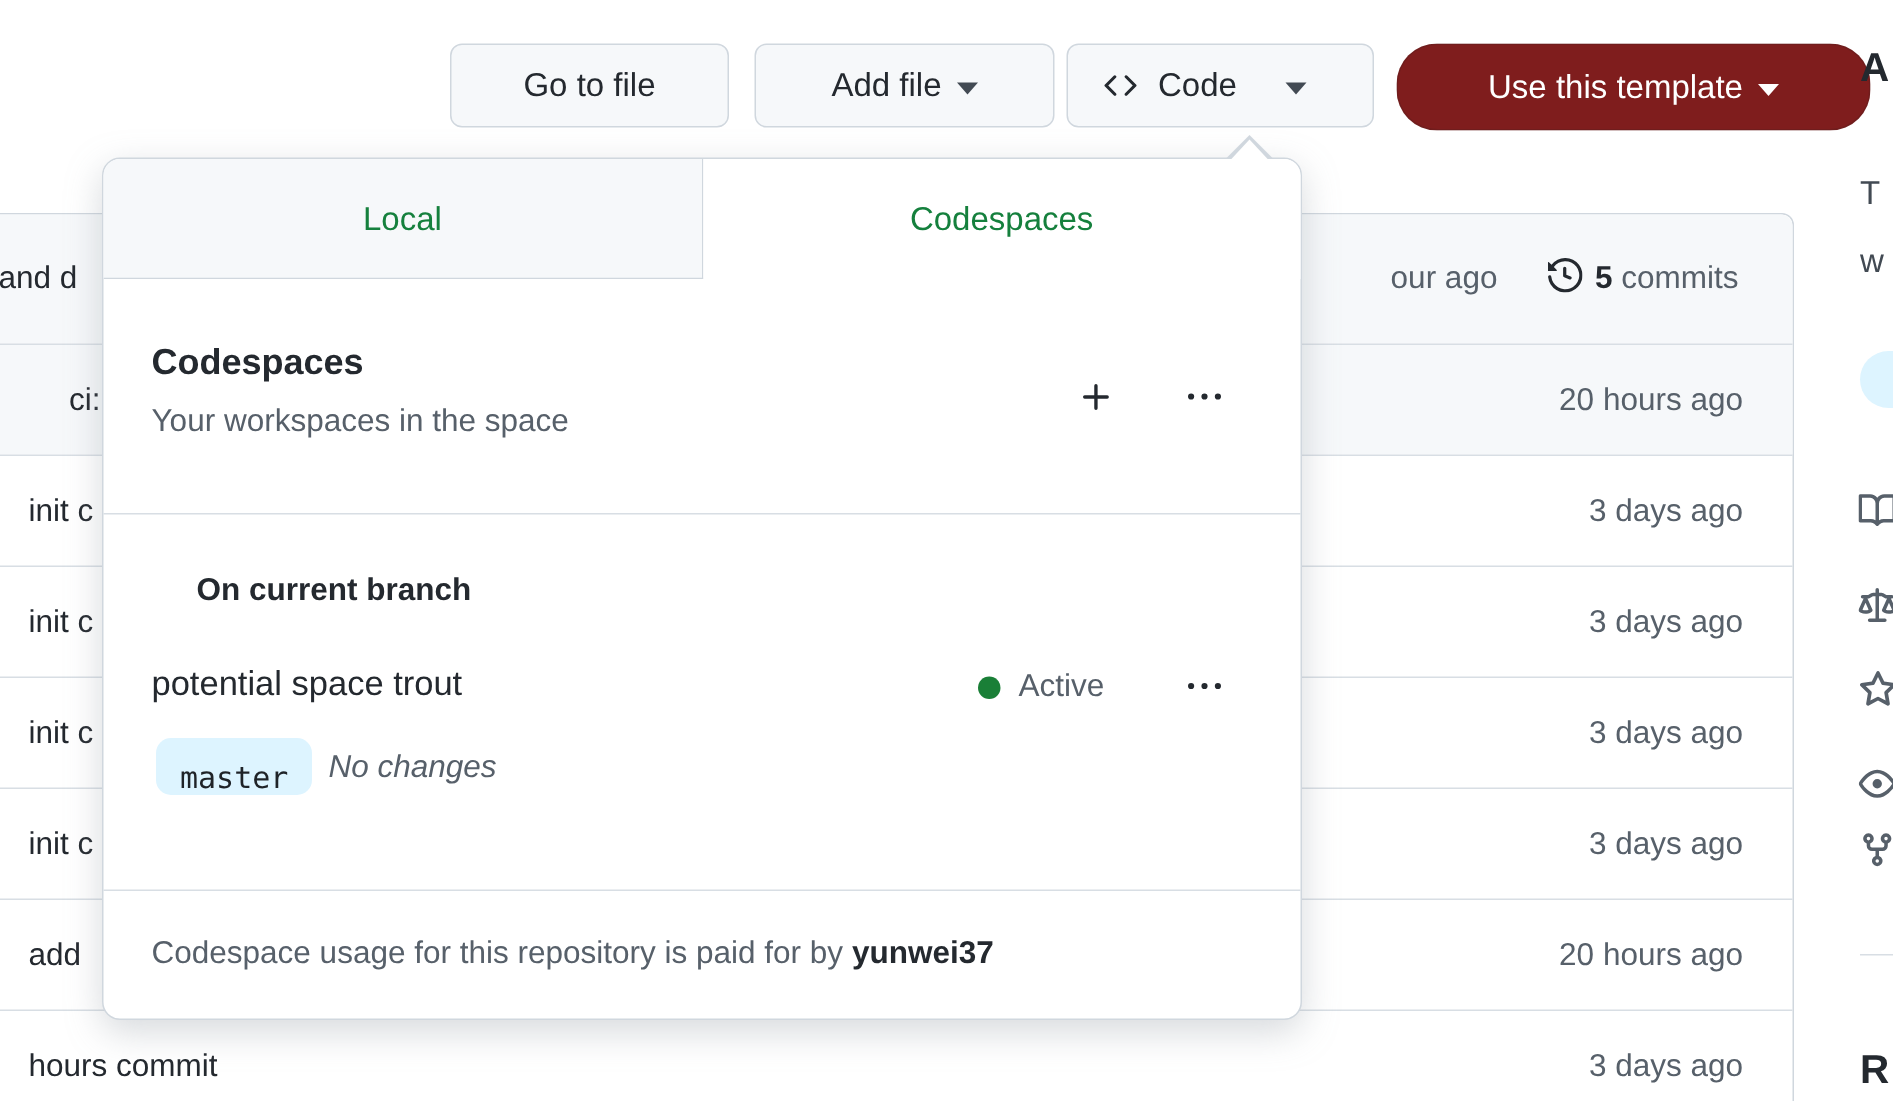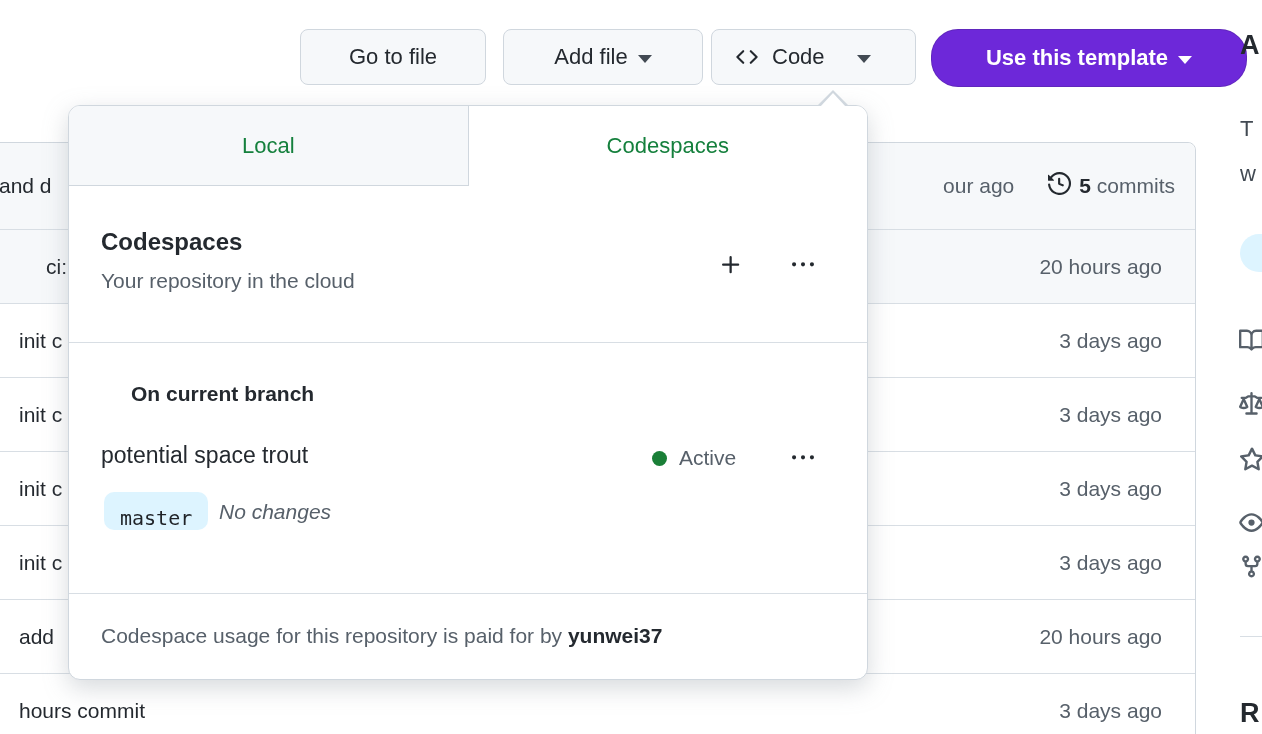--- a/index.html
+++ b/index.html
@@ -5,36 +5,36 @@
   * { margin:0; padding:0; box-sizing:border-box; }
   html,body { width:1262px; height:734px; overflow:hidden; background:#fff;
     font-family:"Liberation Sans", sans-serif; color:#24292f; }
 
   
   .btn { position:absolute; top:29px; height:56px; display:flex; align-items:center;
     justify-content:center; gap:10px; background:#f6f8fa; border:1px solid #d0d7de;
     border-radius:8px; font-size:22px; color:#24292f; cursor:pointer; white-space:nowrap;margin-left:48px; }
   .btn .caret { width:0; height:0; border-left:7px solid transparent;
     border-right:7px solid transparent; border-top:8px solid #424a53; margin-top:3px; }
-  .btn-green { background:#6d28d9; border-color:rgba(27,31,36,0.15); color:#fff; font-weight:bold;border-radius:27px; }
+  .btn-green { background:#7f1d1d; border-color:rgba(27,31,36,0.15); color:#fff; font-weight:normal;border-radius:27px; }
   .btn-green .caret { border-top-color:#fff; }
   .code-icon svg { display:block; }
 
   
   .ftable { position:absolute; left:-10px; top:142px; width:1206px; height:600px;
     background:#fff; border:1px solid #d0d7de; border-radius:8px; z-index:1; }
   .trow { position:relative; height:74px; border-top:1px solid #d8dee4;
     display:flex; align-items:center; font-size:21px; }
   .trow.gray { background:#f6f8fa; }
   .thead { height:86px; background:#f6f8fa; border-top:none; border-radius:8px 8px 0 0; }
   .msg { position:absolute; left:28px; color:#24292f; white-space:nowrap; }
   .msg.cut { left:8px; }
   .msg.indent { left:55px; }
   .time { position:absolute; right:33px; color:#57606a; white-space:nowrap; }
-  .head-right { position:absolute; right:20px; display:flex; align-items:center; gap:8px; }
+  .head-right { position:absolute; right:36px; display:flex; align-items:center; gap:8px; }
   .head-ago { color:#57606a; margin-right:26px; }
   .commits-link { display:flex; align-items:center; gap:8px; color:#57606a; cursor:pointer; }
   .commits-link svg { color:#24292f; }
   .commits-count { font-weight:bold; color:#24292f; }
 
   
   .sb-head { position:absolute; left:1240px; font-size:27px; font-weight:bold; color:#24292f; }
   .sb-text { position:absolute; left:1240px; font-size:22px; color:#424a53; }
   .topic-pill { position:absolute; left:1240px; top:234px; width:40px; height:38px;
     background:#ddf4ff; border-radius:19px 0 0 19px; cursor:pointer; }
@@ -182,21 +182,21 @@
   <div class="tabs">
     <div class="tab tab-local">
       <span>Local</span>
     </div>
     <div class="tab tab-codespaces">
       <span>Codespaces</span>
     </div>
   </div>
 
   <div class="cs-title">Codespaces</div>
-  <div class="cs-sub">Your repository in the cloud</div>
+  <div class="cs-sub">Your workspaces in the space</div>
 
   <button class="icon-btn" style="left:644px; top:141px;">
     <svg width="24" height="24" viewBox="0 0 16 16" fill="currentColor">
         <path d="M7.75 2a.75.75 0 0 1 .75.75V7h4.25a.75.75 0 0 1 0 1.5H8.5v4.25a.75.75 0 0 1-1.5 0V8.5H2.75a.75.75 0 0 1 0-1.5H7V2.75A.75.75 0 0 1 7.75 2Z"></path>
       </svg>
   </button>
   <button class="icon-btn" style="left:716px; top:141px;">
     <svg width="22" height="22" viewBox="0 0 16 16" fill="currentColor">
         <path d="M8 9a1.5 1.5 0 1 0 0-3 1.5 1.5 0 0 0 0 3ZM1.5 9a1.5 1.5 0 1 0 0-3 1.5 1.5 0 0 0 0 3Zm13 0a1.5 1.5 0 1 0 0-3 1.5 1.5 0 0 0 0 3Z"></path>
       </svg>

